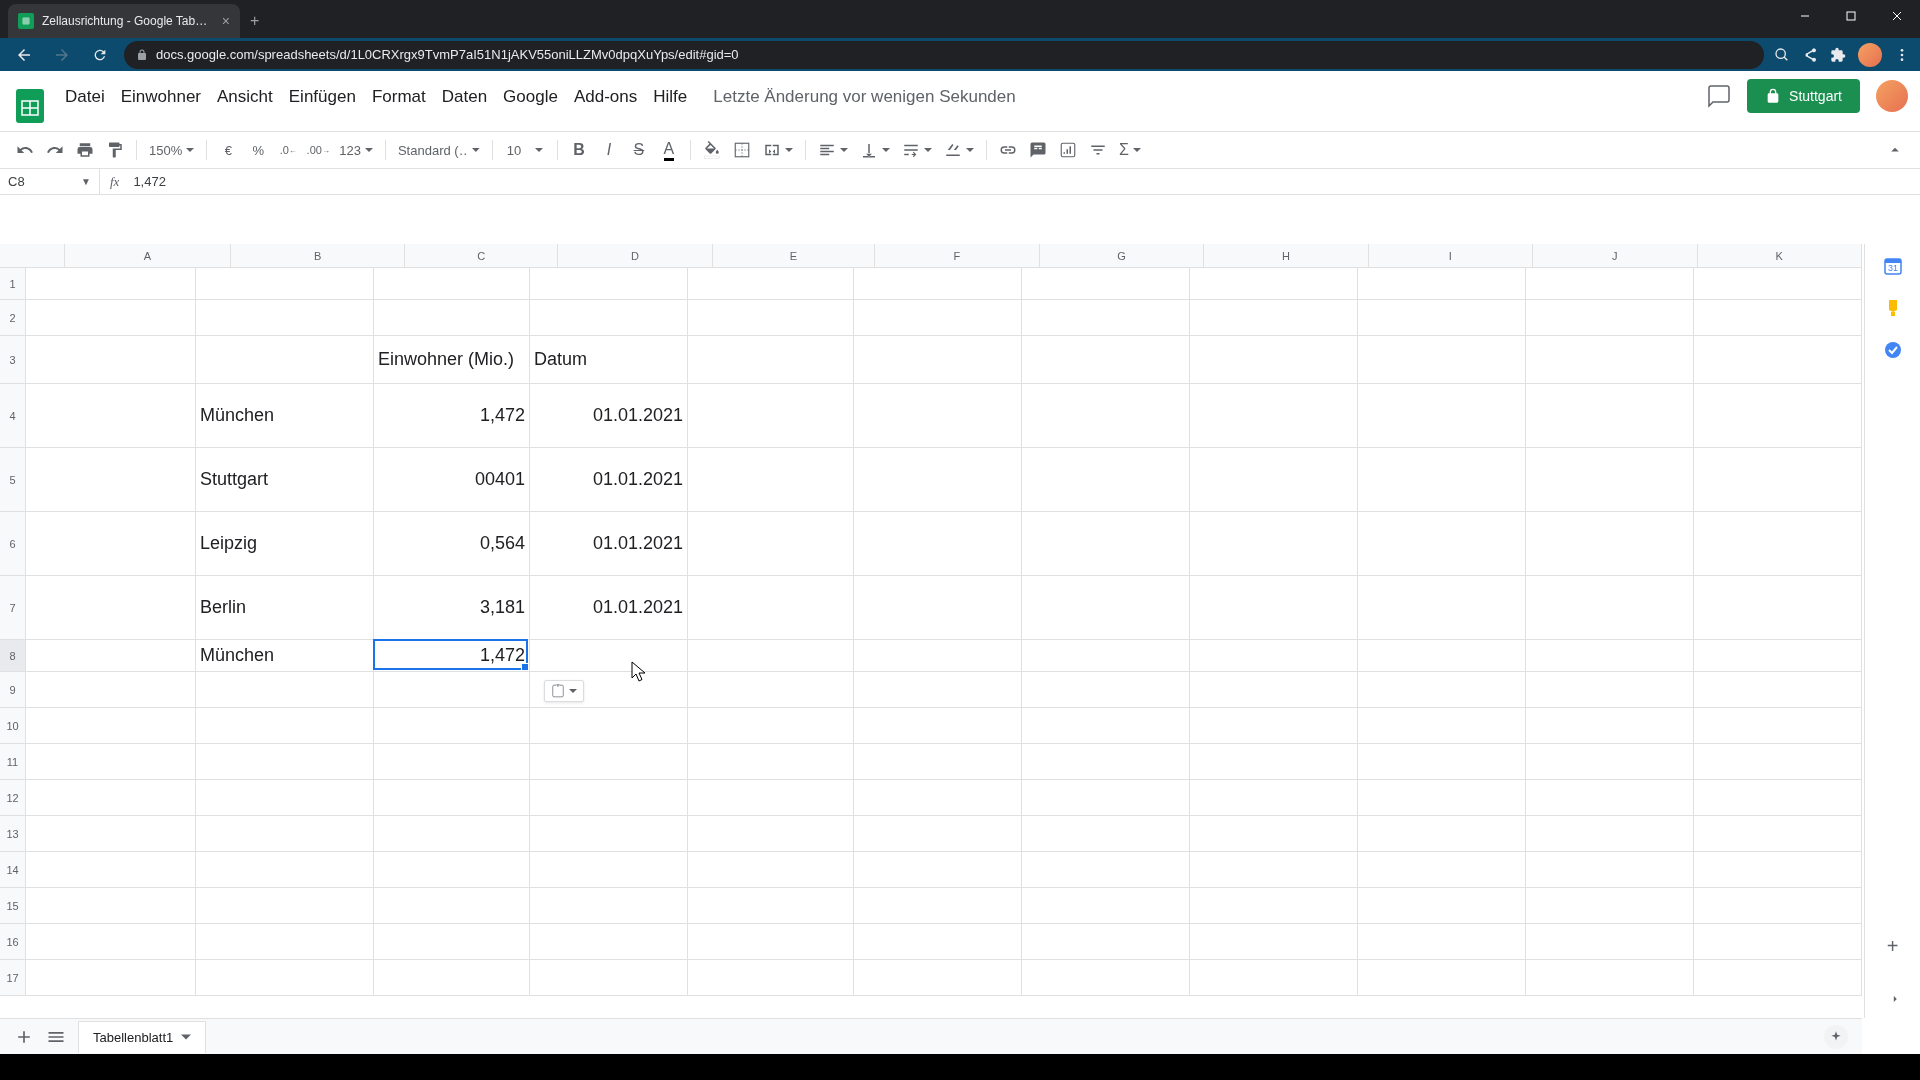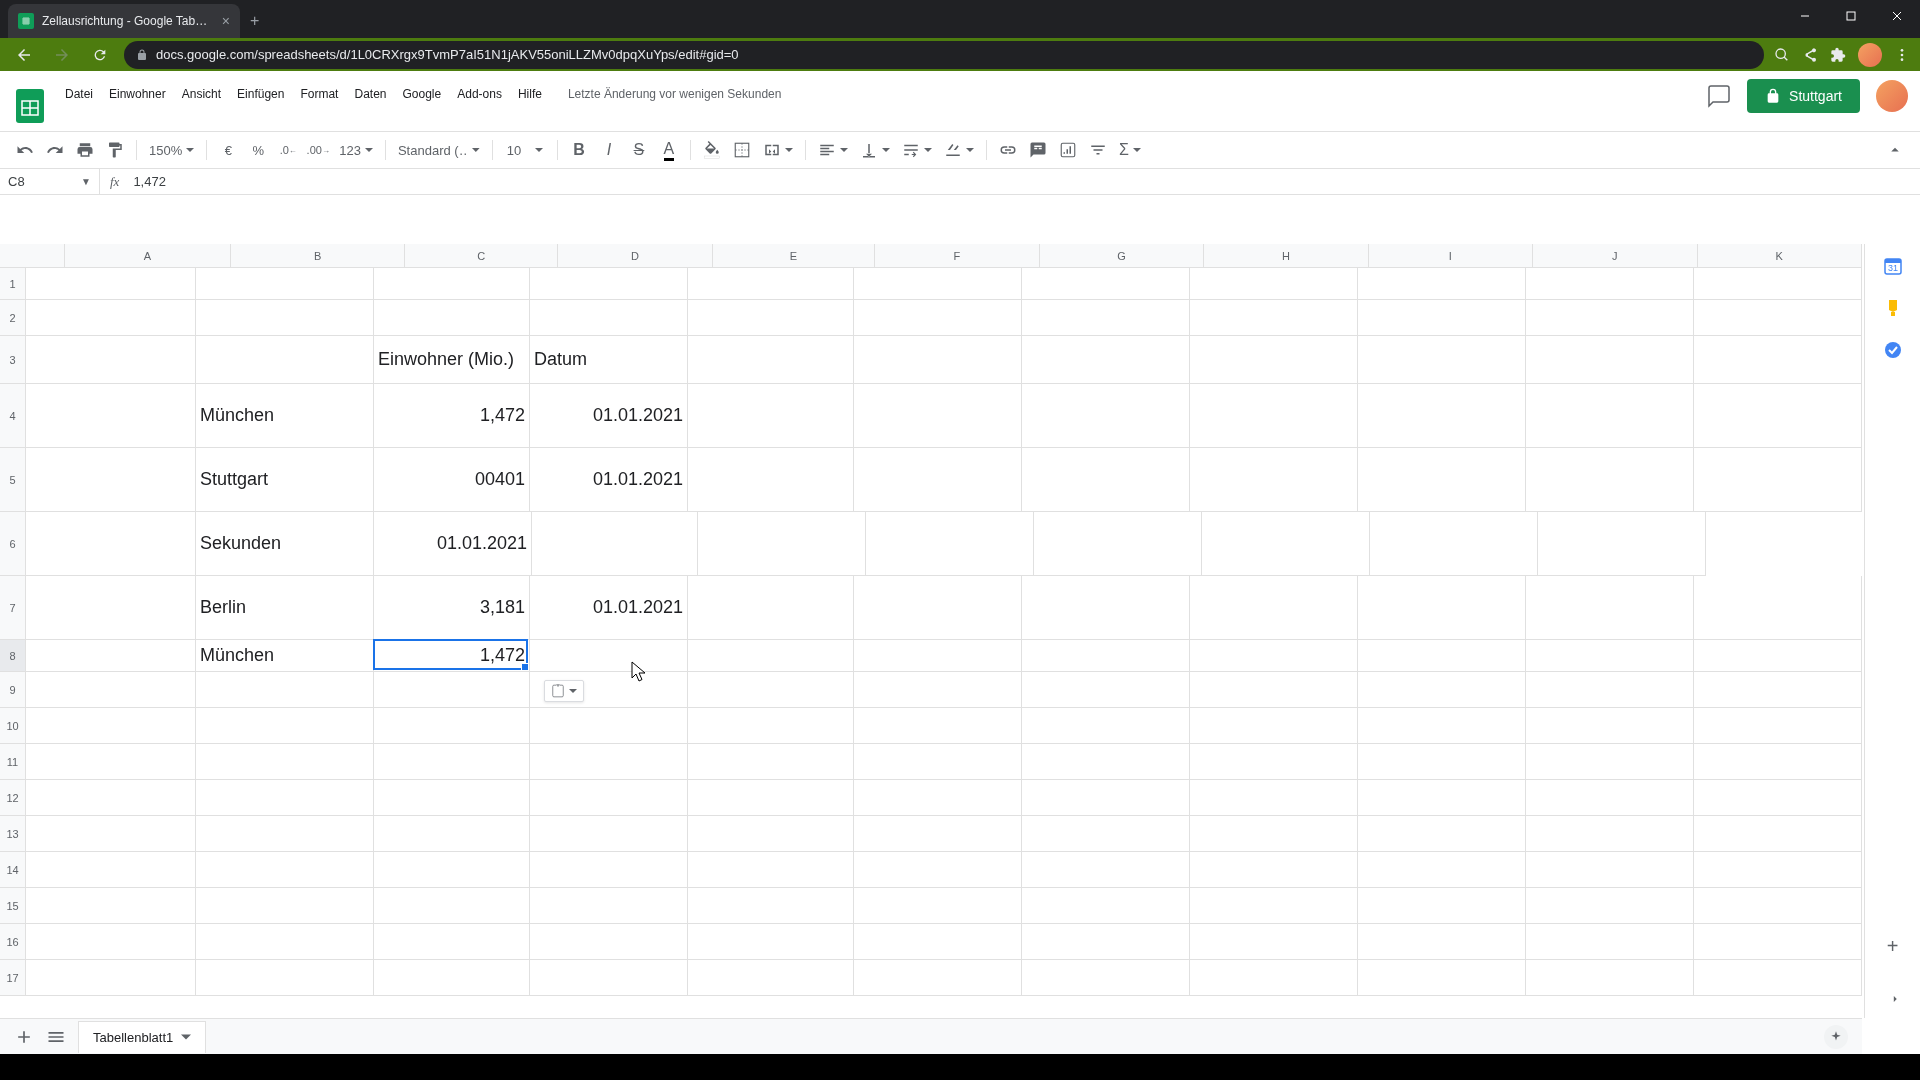--- a/index.html
+++ b/index.html
@@ -11,38 +11,38 @@
 .tab { background: #35363a; height: 34px; width: 232px; border-radius: 8px 8px 0 0; display: flex; align-items: center; padding: 0 10px; gap: 8px; color: #e8eaed; font-size: 12px; }
 .tab-favicon { width: 16px; height: 16px; background: #0f9d58; border-radius: 2px; display: flex; align-items: center; justify-content: center; }
 .tab-favicon svg { width: 10px; height: 10px; }
 .tab-title { flex: 1; overflow: hidden; white-space: nowrap; text-overflow: ellipsis; }
 .tab-close { color: #9aa0a6; font-size: 14px; cursor: pointer; }
 .new-tab { color: #9aa0a6; margin-left: 10px; margin-bottom: 8px; font-size: 16px; cursor: pointer; }
 .window-controls { position: absolute; top: 0; right: 0; display: flex; }
 .window-btn { width: 46px; height: 32px; display: flex; align-items: center; justify-content: center; color: #fff; }
 .window-btn svg { width: 12px; height: 12px; }
 
-.addr-bar { height: 33px; background: #4d7c0f; display: flex; align-items: center; padding: 0 10px; gap: 10px; }
+.addr-bar { height: 33px; background: #0c4a6e; display: flex; align-items: center; padding: 0 10px; gap: 10px; }
 .nav-btn { color: #9aa0a6; width: 28px; height: 28px; display: flex; align-items: center; justify-content: center; }
 .nav-btn.disabled { opacity: .5; }
 .url-box { flex: 1; background: #202124; border-radius: 14px; height: 28px; display: flex; align-items: center; padding: 0 12px; gap: 8px; color: #e8eaed; font-size: 13px; }
 .lock-icon { color: #9aa0a6; }
 .addr-right { display: flex; gap: 12px; align-items: center; color: #e8eaed; }
 .profile-pic { width: 24px; height: 24px; border-radius: 50%; background: linear-gradient(135deg, #f4a261, #e76f51); }
 
 
 .app { background: #fff; position: absolute; top: 71px; left: 0; right: 0; bottom: 26px; }
 
 .app-header { display: flex; align-items: flex-start; padding: 8px 12px 0 10px; }
 .app-logo { width: 40px; height: 40px; margin-right: 8px; margin-top: 6px; }
 .title-area { flex: 1; }
 .title-row { display: flex; align-items: center; gap: 10px; }
 .doc-title { font-size: 18px; color: #202124; }
 .title-icon { color: #5f6368; width: 18px; height: 18px; display: flex; align-items: center; justify-content: center; }
-.menu-bar { display: flex; gap: 2px; margin-top: 4px; font-size: 12px; color: #202124; }
+.menu-bar { display: flex; gap: 2px; margin-top: 4px; font-size: 17px; color: #202124; }
 .menu-item { padding: 4px 7px; cursor: pointer; }
 .last-edit { color: #5f6368; margin-left: 10px; }
 .header-right { display: flex; align-items: center; gap: 16px; }
 .comment-btn { color: #5f6368; }
 .share-btn { background: #1a8f4f; color: #fff; border-radius: 4px; padding: 9px 18px; font-size: 14px; font-weight: 500; display: flex; align-items: center; gap: 8px; cursor: pointer; }
 .header-avatar { width: 32px; height: 32px; border-radius: 50%; background: linear-gradient(135deg, #f4a261, #e76f51); }
 
 .toolbar { height: 38px; border-top: 1px solid #e0e0e0; border-bottom: 1px solid #e0e0e0; display: flex; align-items: center; padding: 0 12px; gap: 4px; color: #5f6368; margin-top: 6px; }
 .tb-btn { width: 26px; height: 26px; display: flex; align-items: center; justify-content: center; cursor: pointer; }
 .tb-sep { width: 1px; height: 20px; background: #e0e0e0; margin: 0 4px; }
@@ -481,21 +481,22 @@
             <div class="cell left" style="width: 166px; height: 64px;"></div>
             <div class="cell left" style="width: 168px; height: 64px;"></div>
             <div class="cell left" style="width: 168px; height: 64px;"></div>
             <div class="cell left" style="width: 168px; height: 64px;"></div>
             <div class="cell left" style="width: 168px; height: 64px;"></div>
             <div class="cell left" style="width: 168px; height: 64px;"></div>
             <div class="cell left" style="width: 168px; height: 64px;"></div>
           </div>
           <div class="row">
             <div class="cell left" style="width: 170px; height: 64px;"></div>
-            <div class="cell left" style="width: 178px; height: 64px;">Sekunden</div>
+            <div class="cell left" style="width: 178px; height: 64px;">Leipzig</div>
+            <div class="cell right" style="width: 156px; height: 64px;">0,564</div>
             <div class="cell right" style="width: 158px; height: 64px;">01.01.2021</div>
             <div class="cell left" style="width: 166px; height: 64px;"></div>
             <div class="cell left" style="width: 168px; height: 64px;"></div>
             <div class="cell left" style="width: 168px; height: 64px;"></div>
             <div class="cell left" style="width: 168px; height: 64px;"></div>
             <div class="cell left" style="width: 168px; height: 64px;"></div>
             <div class="cell left" style="width: 168px; height: 64px;"></div>
             <div class="cell left" style="width: 168px; height: 64px;"></div>
           </div>
           <div class="row">

